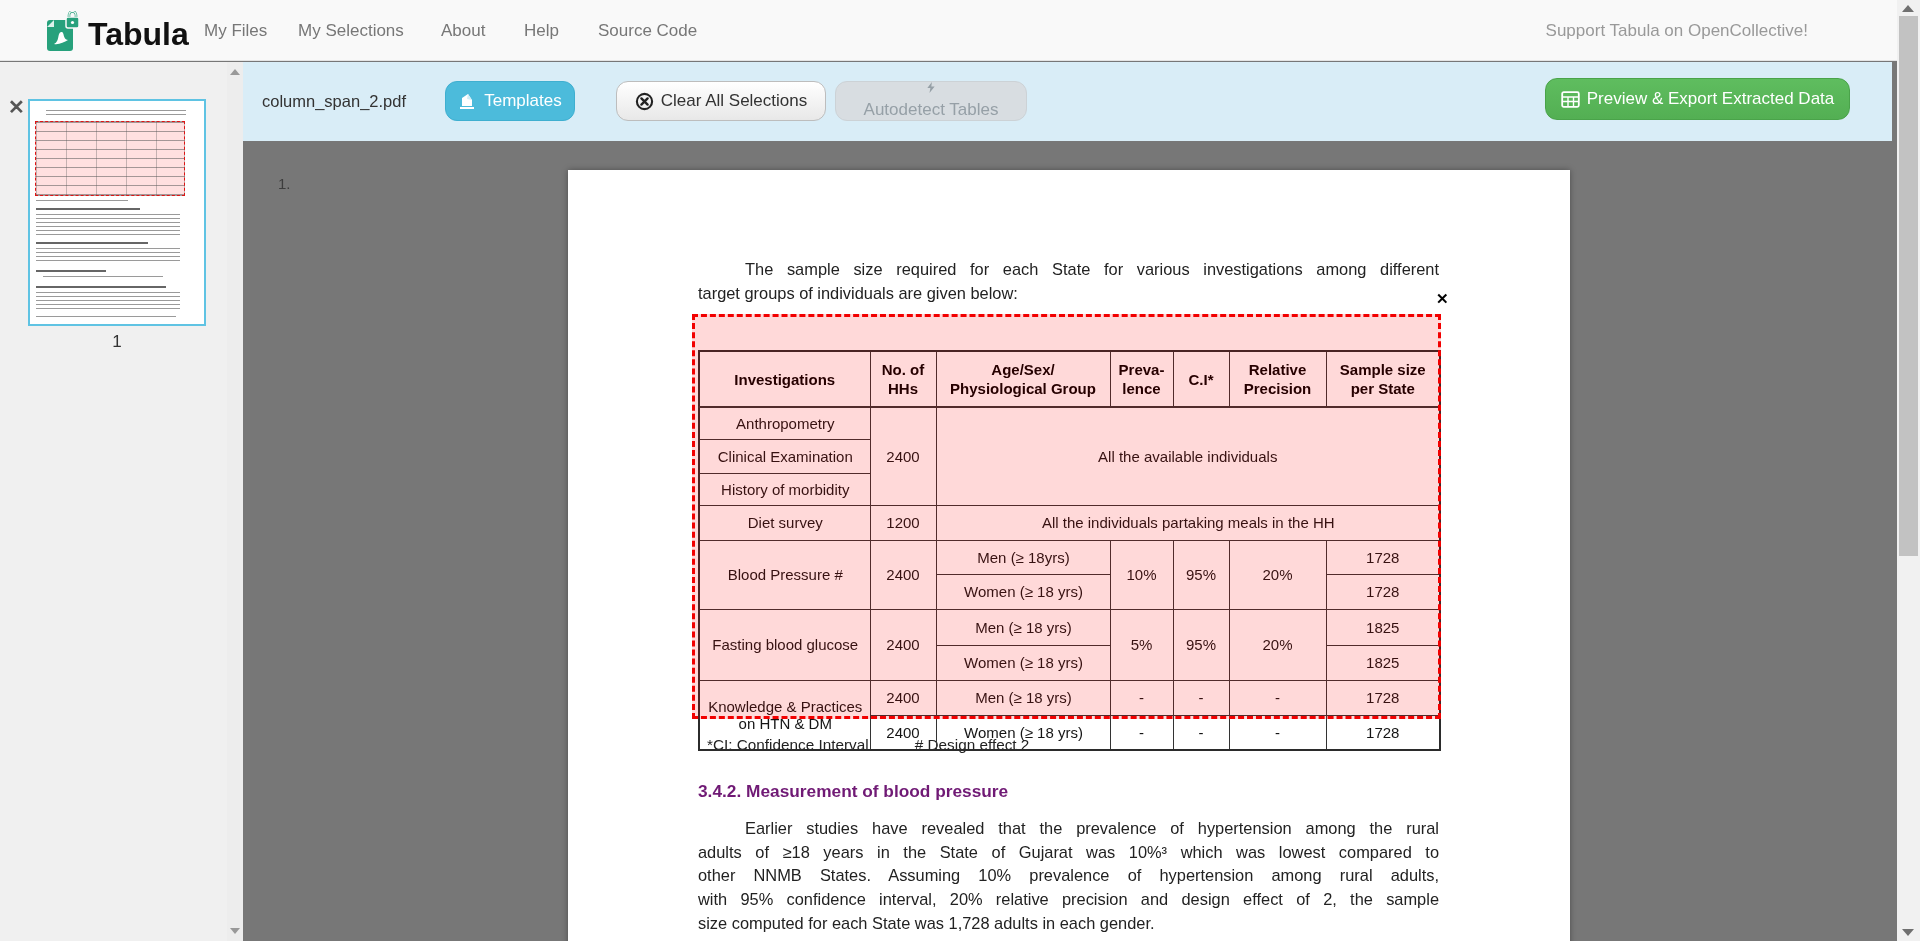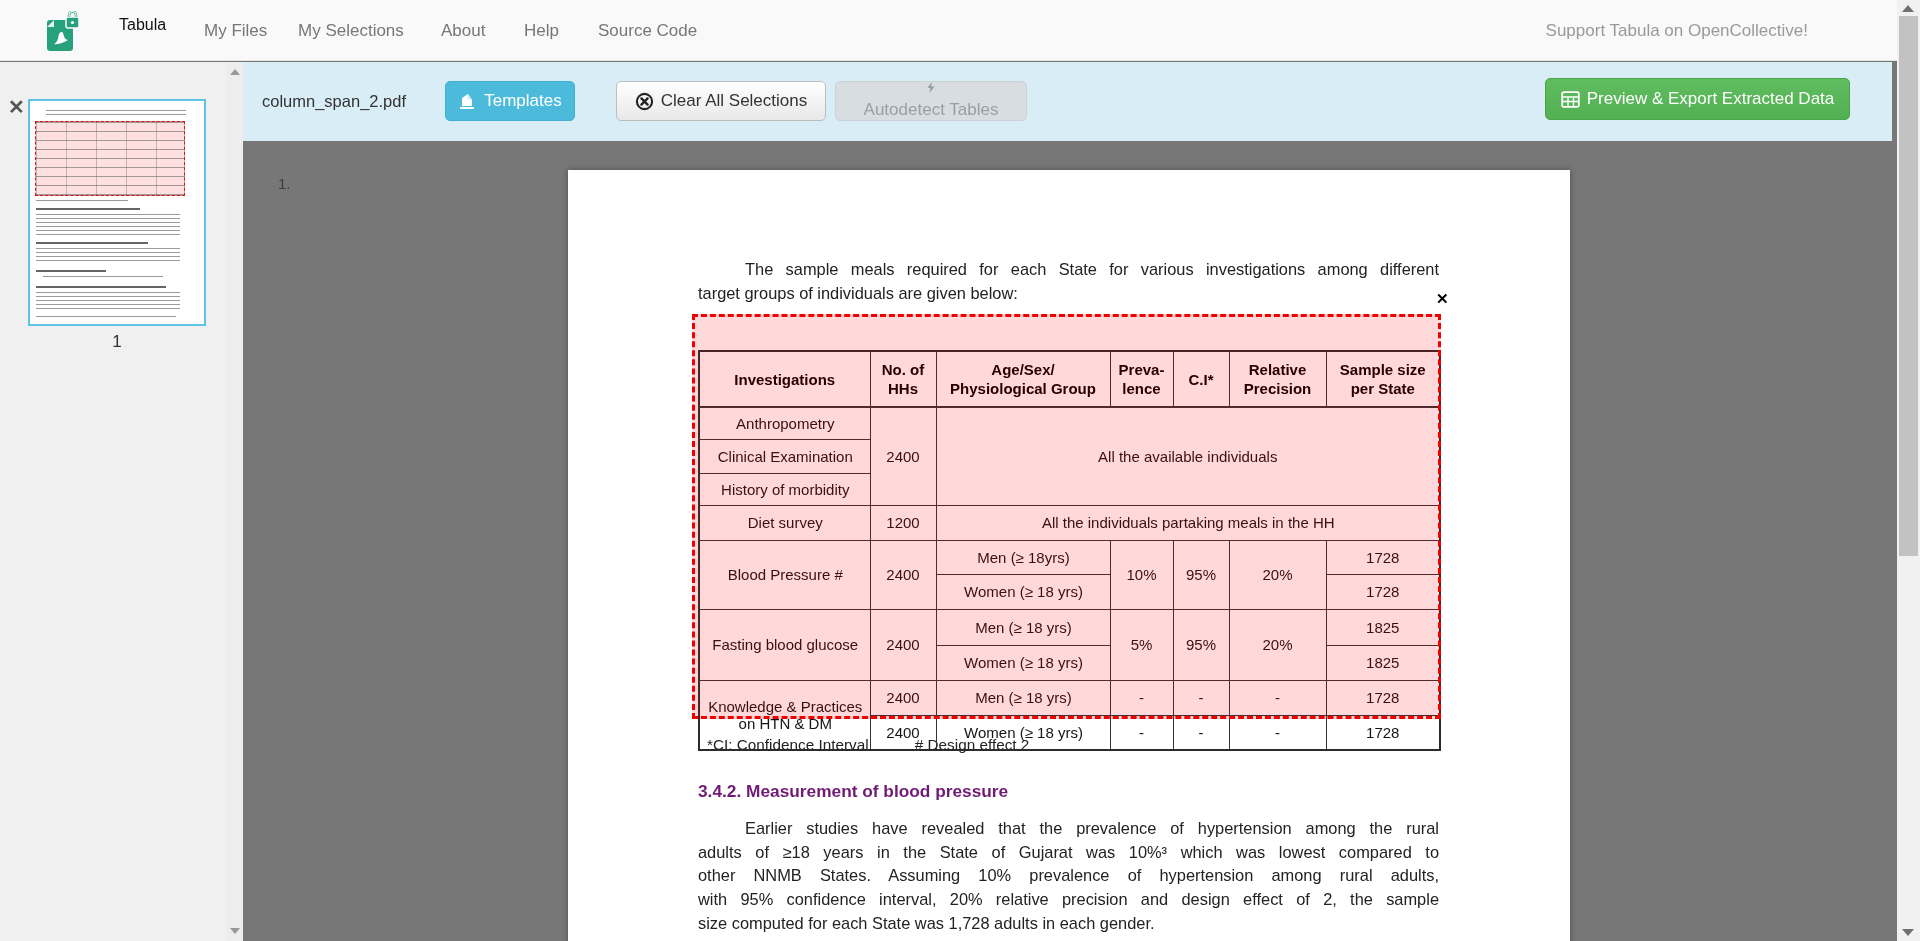--- a/index.html
+++ b/index.html
@@ -4,21 +4,21 @@
 <style>
   * { margin:0; padding:0; box-sizing:border-box; }
   html,body { width:1920px; height:941px; overflow:hidden; background:#777;
               font-family:"Liberation Sans", sans-serif; }
   .abs { position:absolute; }
 
   
   #navbar { left:0; top:0; width:1897px; height:61px; background:#f9f9f9;
             border-bottom:1px solid #e4e4e4; }
   #brand-logo { left:46px; top:11px; width:34px; height:41px; }
-  #brand-text { left:88px; top:16px; font-size:16px; font-weight:normal; color:#111;margin-left:31px; }
+  #brand-text { left:88px; top:16px; font-size:32px; font-weight:bold; color:#111; }
   .nav-link { top:21px; font-size:17px; color:#777; cursor:pointer; }
   #support-link { top:21px; right:89px; font-size:17px; color:#999; }
 
   
   #sidebar { left:0; top:62px; width:243px; height:879px; background:#f0f0f0; }
   #sidebar-close { left:8px; top:33px; font-size:20px; font-weight:bold; color:#555; cursor:pointer; }
   #thumb-frame { left:28px; top:37px; width:178px; height:227px; background:#fff;
                  border:2px solid #5fc3e3; cursor:pointer; }
   .mini-p { position:absolute; background:repeating-linear-gradient(to bottom,#9a9a9a 0 1px,transparent 1px 4px); }
   .mini-h { position:absolute; height:2px; background:#666; }
@@ -31,21 +31,21 @@
   .arrow-up { width:0; height:0; border-left:5px solid transparent; border-right:5px solid transparent;
               border-bottom:6px solid #999; }
   .arrow-down { width:0; height:0; border-left:5px solid transparent; border-right:5px solid transparent;
                 border-top:6px solid #999; }
 
   
   #content { left:243px; top:62px; width:1654px; height:879px; background:#777; }
   #toolbar { left:0; top:0; width:1649px; height:79px; background:#d9edf7; }
   #filename { left:19px; top:30px; font-size:16.5px; color:#333; }
   .btn { position:absolute; display:inline-flex; align-items:center; justify-content:center;
-         gap:7px; border-radius:5px; font-size:17px; height:40px; cursor:pointer; }
+         gap:7px; border-radius:12px; font-size:17px; height:40px; cursor:pointer; }
   #btn-templates { left:202px; top:19px; width:130px; background:#4cbbdb; border:1px solid #3fafd0; color:#fff; }
   #btn-clear { left:337px; top:19px; width:210px; background:linear-gradient(#ffffff,#e8e8e8);
                border:1px solid #bdbdbd; color:#333;margin-left:36px; }
   #btn-autodetect { left:592px; top:19px; width:192px; background:#d8dde1; border:1px solid #ccd2d6;
                     color:#96a0a7; cursor:not-allowed;flex-direction:column; }
   #btn-export { left:1302px; top:16px; width:305px; height:42px; background:linear-gradient(#5fbd5f,#53af53);
                 border:1px solid #4aa34a; color:#fff; }
 
   
   #main { left:0; top:79px; width:1654px; height:800px; background:#777; overflow:hidden; }
@@ -168,21 +168,21 @@
       <span>Preview &amp; Export Extracted Data</span>
     </div>
   </div>
 
   <div id="main" class="abs">
     <div id="page-marker" class="abs">1.</div>
 
     <div id="pdf-page" class="abs">
 
       <div id="intro" class="abs doc-text">
-        <div class="jline indent">The sample meals required for each State for various investigations among different</div>
+        <div class="jline indent">The sample size required for each State for various investigations among different</div>
         <div>target groups of individuals are given below:</div>
       </div>
 
       <table id="pdf-table" class="abs">
         <colgroup>
           <col style="width:171px">
             <col style="width:66px">
             <col style="width:174px">
           <col style="width:63px">
             <col style="width:56px">

